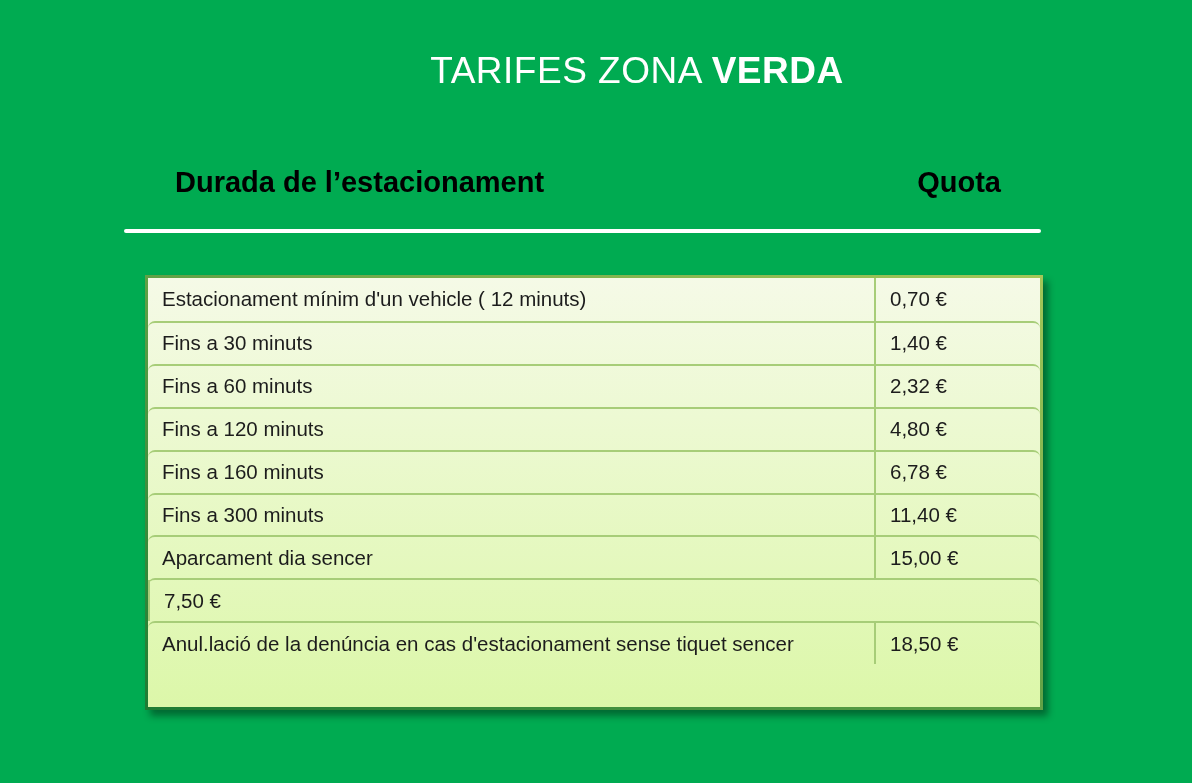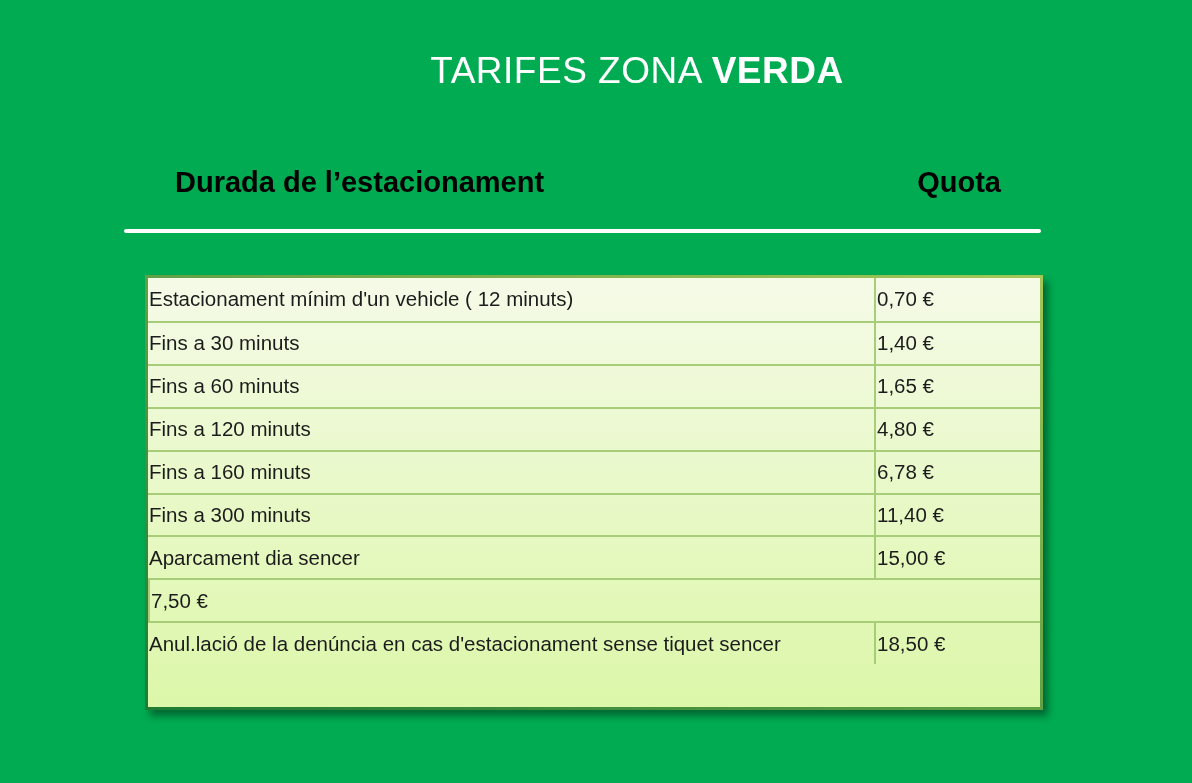--- a/index.html
+++ b/index.html
@@ -53,25 +53,25 @@
     background: linear-gradient(to bottom, #f5fae7, #dcf7a9);
     box-shadow: 5px 6px 7px rgba(0, 0, 0, 0.38);
     display: grid;
     grid-template-rows: repeat(10, 1fr);
   }
   .t-row {
     display: grid;
     grid-template-columns: 726px 1fr;
     min-height: 0;
   }
-  .t-row + .t-row { border-top: 2px solid #a7cd78; }
+  .t-row + .t-row { border-top: 2px solid #a7cd78; border-radius: 7px; }
   .cell {
     display: flex;
     align-items: center;
-    padding-left: 1px;
+    padding-left: 14px;
     font-size: 20.5px;
     color: #1c1c1c;
     white-space: nowrap;
     overflow: hidden;
   }
   .cell.price { border-left: 2px solid #a7cd78; }
 </style>
 </head>
 <body>
 
@@ -90,21 +90,21 @@
       <div class="t-row">
     <div class="cell label">Estacionament mínim d'un vehicle ( 12 minuts)</div>
     <div class="cell price">0,70 €</div>
   </div>
       <div class="t-row">
     <div class="cell label">Fins a 30 minuts</div>
     <div class="cell price">1,40 €</div>
   </div>
       <div class="t-row">
     <div class="cell label">Fins a 60 minuts</div>
-    <div class="cell price">1,65 €</div>
+    <div class="cell price">2,32 €</div>
   </div>
       <div class="t-row">
     <div class="cell label">Fins a 120 minuts</div>
     <div class="cell price">4,80 €</div>
   </div>
       <div class="t-row">
     <div class="cell label">Fins a 160 minuts</div>
     <div class="cell price">6,78 €</div>
   </div>
       <div class="t-row">

